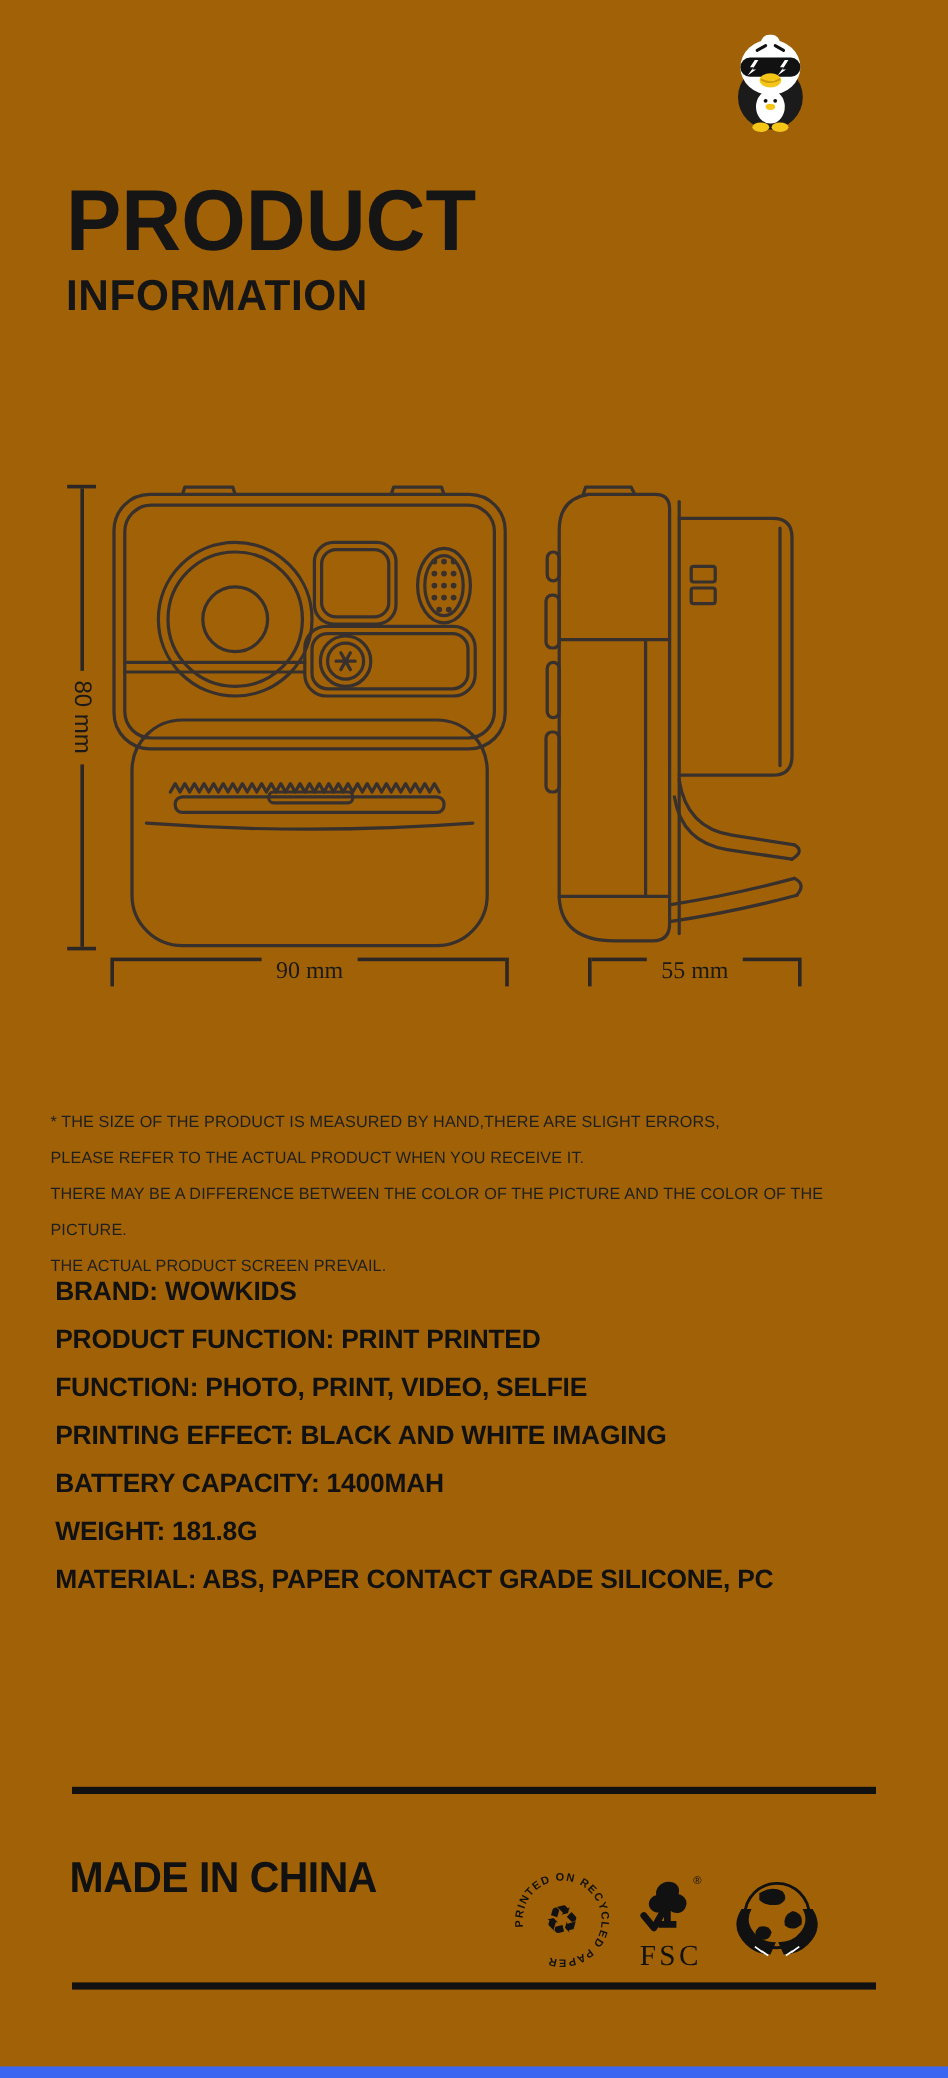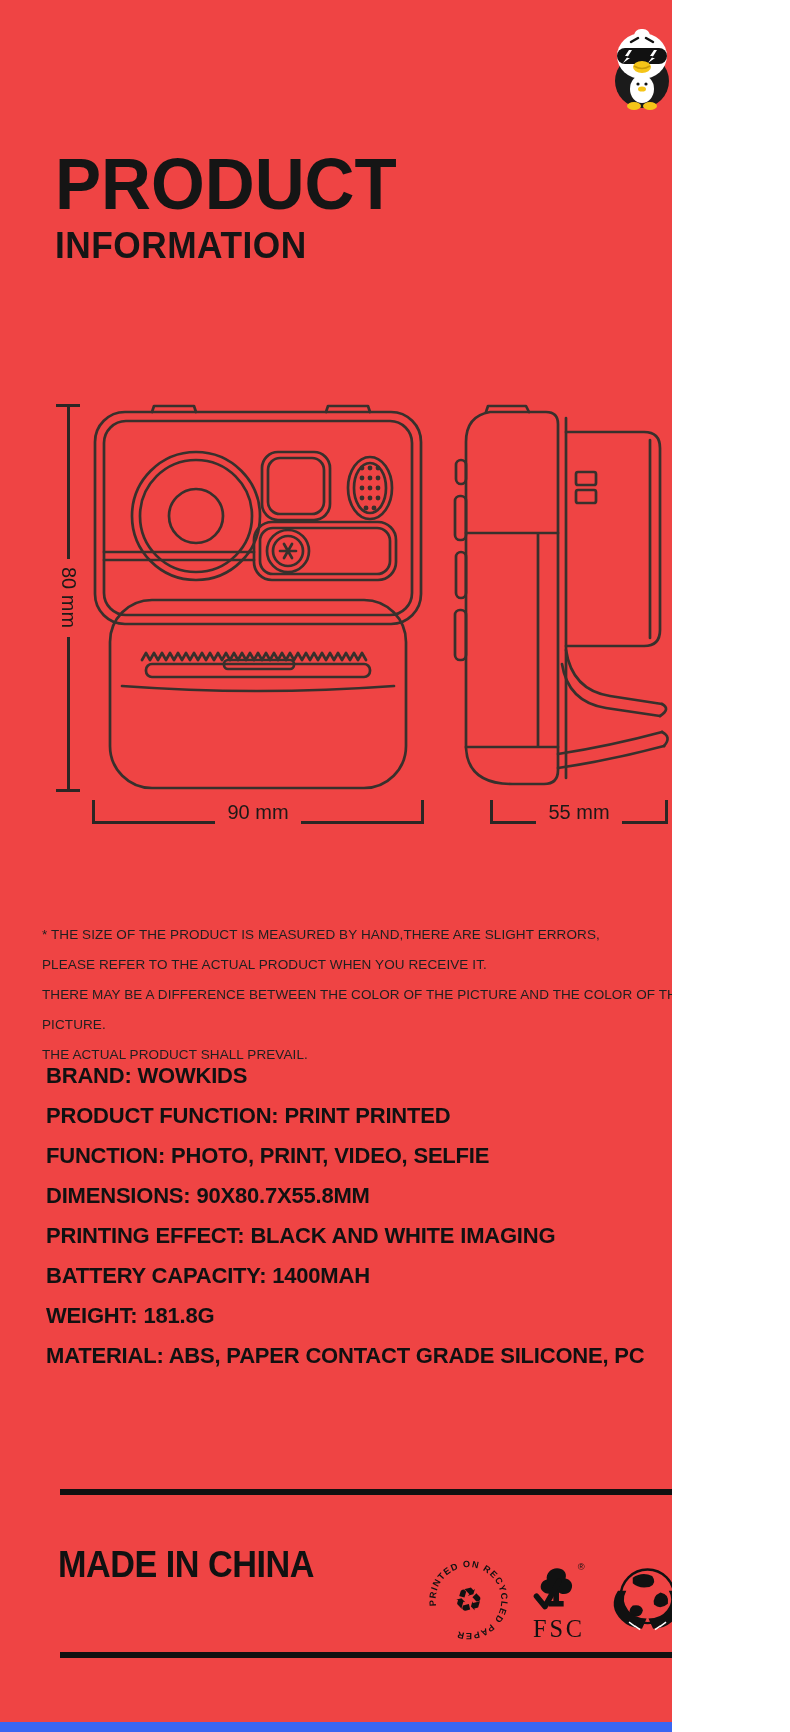--- a/index.html
+++ b/index.html
@@ -1,38 +1,38 @@
 <!DOCTYPE html>
 <html><head>
 <meta charset="utf-8">
 <style>
   * { margin:0; padding:0; box-sizing:border-box; }
   body { background:#ffffff; font-family:"Liberation Sans", sans-serif; }
-  .page { position:relative; width:672px; height:1732px; background:#ef4444; overflow:hidden; }
+  .page { position:relative; width:790px; height:1732px; background:#a16207; overflow:hidden; }
 
   
   .mascot { position:absolute; left:598px; top:26px; width:88px; height:84px; }
 
   
   .title-block { position:absolute; left:55px; top:148px; color:#151515; }
   .title-main { font-size:72px; font-weight:900; letter-spacing:0px; line-height:1.02; transform:scaleX(0.96); transform-origin:left; }
   .title-sub  { font-size:36px; font-weight:800; letter-spacing:0.5px; margin-top:4px; transform:scaleX(0.98); transform-origin:left; }
 
   
   .line-art { position:absolute; }
   .front-view { left:92px; top:402px; }
   .side-view  { left:450px; top:402px; }
 
   .dim-v { position:absolute; left:50px; top:404px; height:388px; width:36px;
            display:flex; flex-direction:column; align-items:center; }
   .dim-v .cap { width:24px; height:3px; background:#2c2624; }
   .dim-v .bar { width:3px; background:#2c2624; flex:1; }
   .dim-v .lbl { writing-mode:vertical-rl; font-size:20px; color:#1c1917; padding:8px 0; white-space:nowrap; }
 
-  .dim-h { position:absolute; top:798px; height:26px; display:flex; align-items:flex-end; }
+  .dim-h { position:absolute; top:798px; height:26px; display:flex; align-items:flex-start;font-family:Liberation Serif, serif; }
   .dim-h.w90 { left:92px; width:332px; }
   .dim-h.w55 { left:450px; width:218px;padding-left:40px; }
   .dim-h .cap { width:3px; height:24px; background:#2c2624; }
   .dim-h .bar { height:3px; background:#2c2624; flex:1; }
   .dim-h .lbl { font-size:20px; color:#1c1917; padding:0 12px; white-space:nowrap; }
 
   
   .disclaimer { position:absolute; left:42px; top:920px; width:700px; }
   .disclaimer-line { font-size:13.5px; line-height:30px; color:#1f1f1f; letter-spacing:0.1px; font-weight:400; }
 
@@ -188,28 +188,27 @@
     <div class="bar"></div>
     <div class="lbl">55 mm</div>
     <div class="bar"></div>
     <div class="cap"></div>
   </div>
 
   <div class="disclaimer">
     <div class="disclaimer-line">* THE SIZE OF THE PRODUCT IS MEASURED BY HAND,THERE ARE SLIGHT ERRORS,</div>
     <div class="disclaimer-line">PLEASE REFER TO THE ACTUAL PRODUCT WHEN YOU RECEIVE IT.</div>
     <div class="disclaimer-line">THERE MAY BE A DIFFERENCE BETWEEN THE COLOR OF THE PICTURE AND THE COLOR OF THE PICTURE.</div>
-    <div class="disclaimer-line">THE ACTUAL PRODUCT SHALL PREVAIL.</div>
+    <div class="disclaimer-line">THE ACTUAL PRODUCT SCREEN PREVAIL.</div>
   </div>
 
   <div class="specs">
     <div class="spec-row">BRAND: WOWKIDS</div>
     <div class="spec-row">PRODUCT FUNCTION: PRINT PRINTED</div>
     <div class="spec-row">FUNCTION: PHOTO, PRINT, VIDEO, SELFIE</div>
-    <div class="spec-row">DIMENSIONS: 90X80.7X55.8MM</div>
     <div class="spec-row">PRINTING EFFECT: BLACK AND WHITE IMAGING</div>
     <div class="spec-row">BATTERY CAPACITY: 1400MAH</div>
     <div class="spec-row">WEIGHT: 181.8G</div>
     <div class="spec-row">MATERIAL: ABS, PAPER CONTACT GRADE SILICONE, PC</div>
   </div>
 
   <div class="divider top-rule"></div>
 
   <div class="made-in">MADE IN CHINA</div>
 

